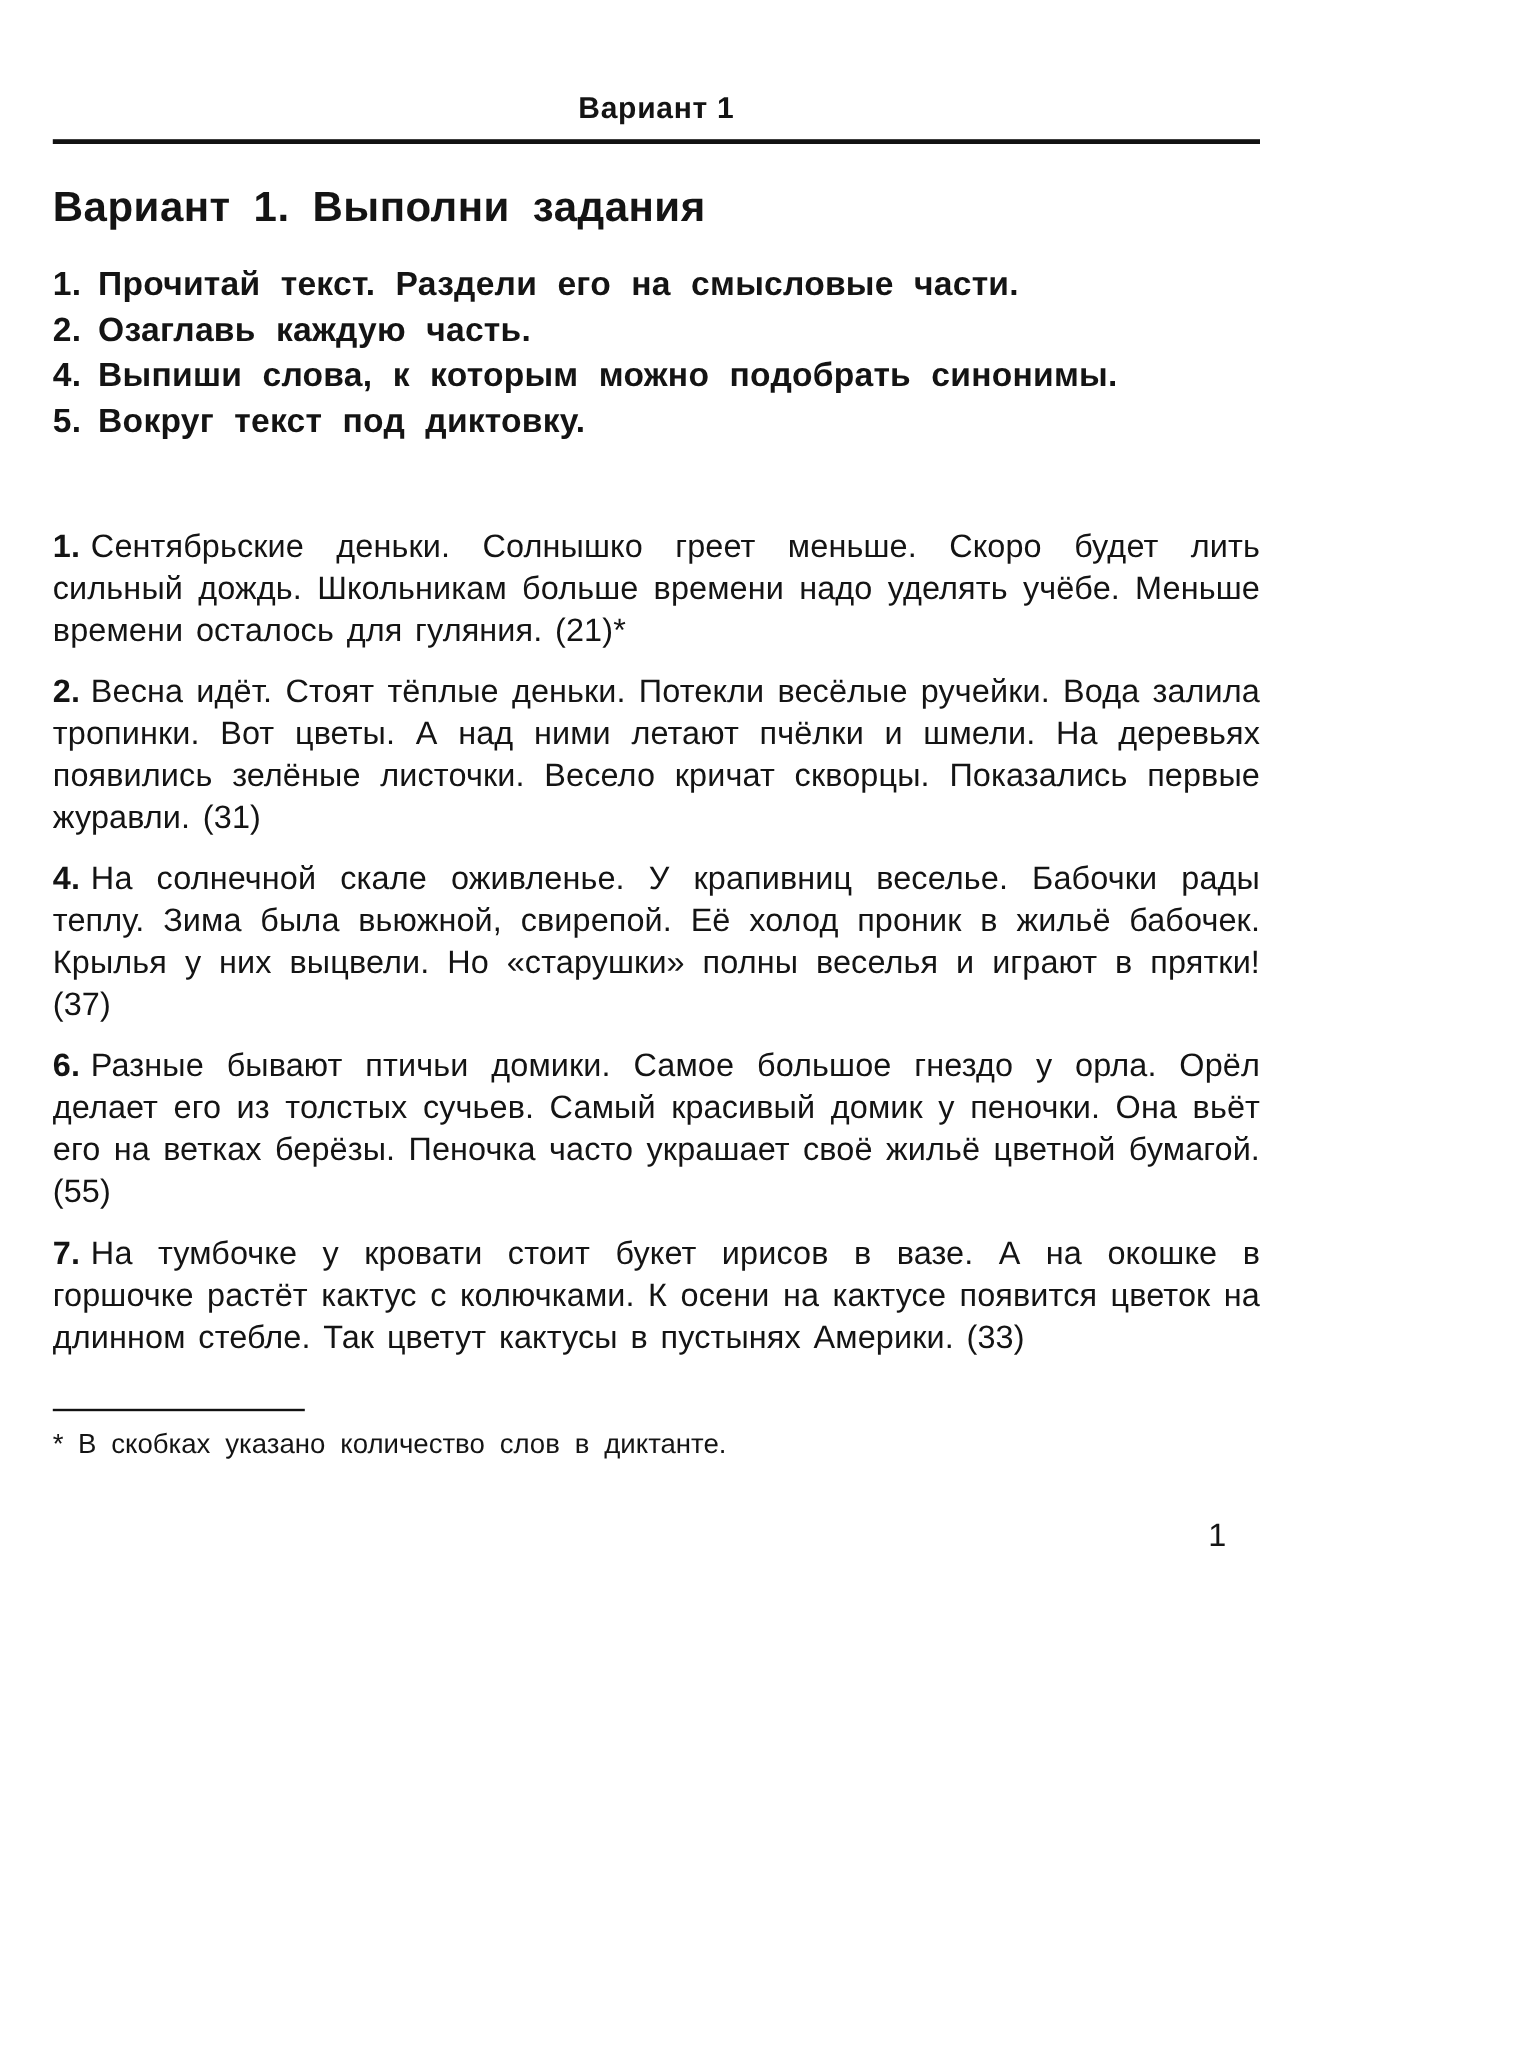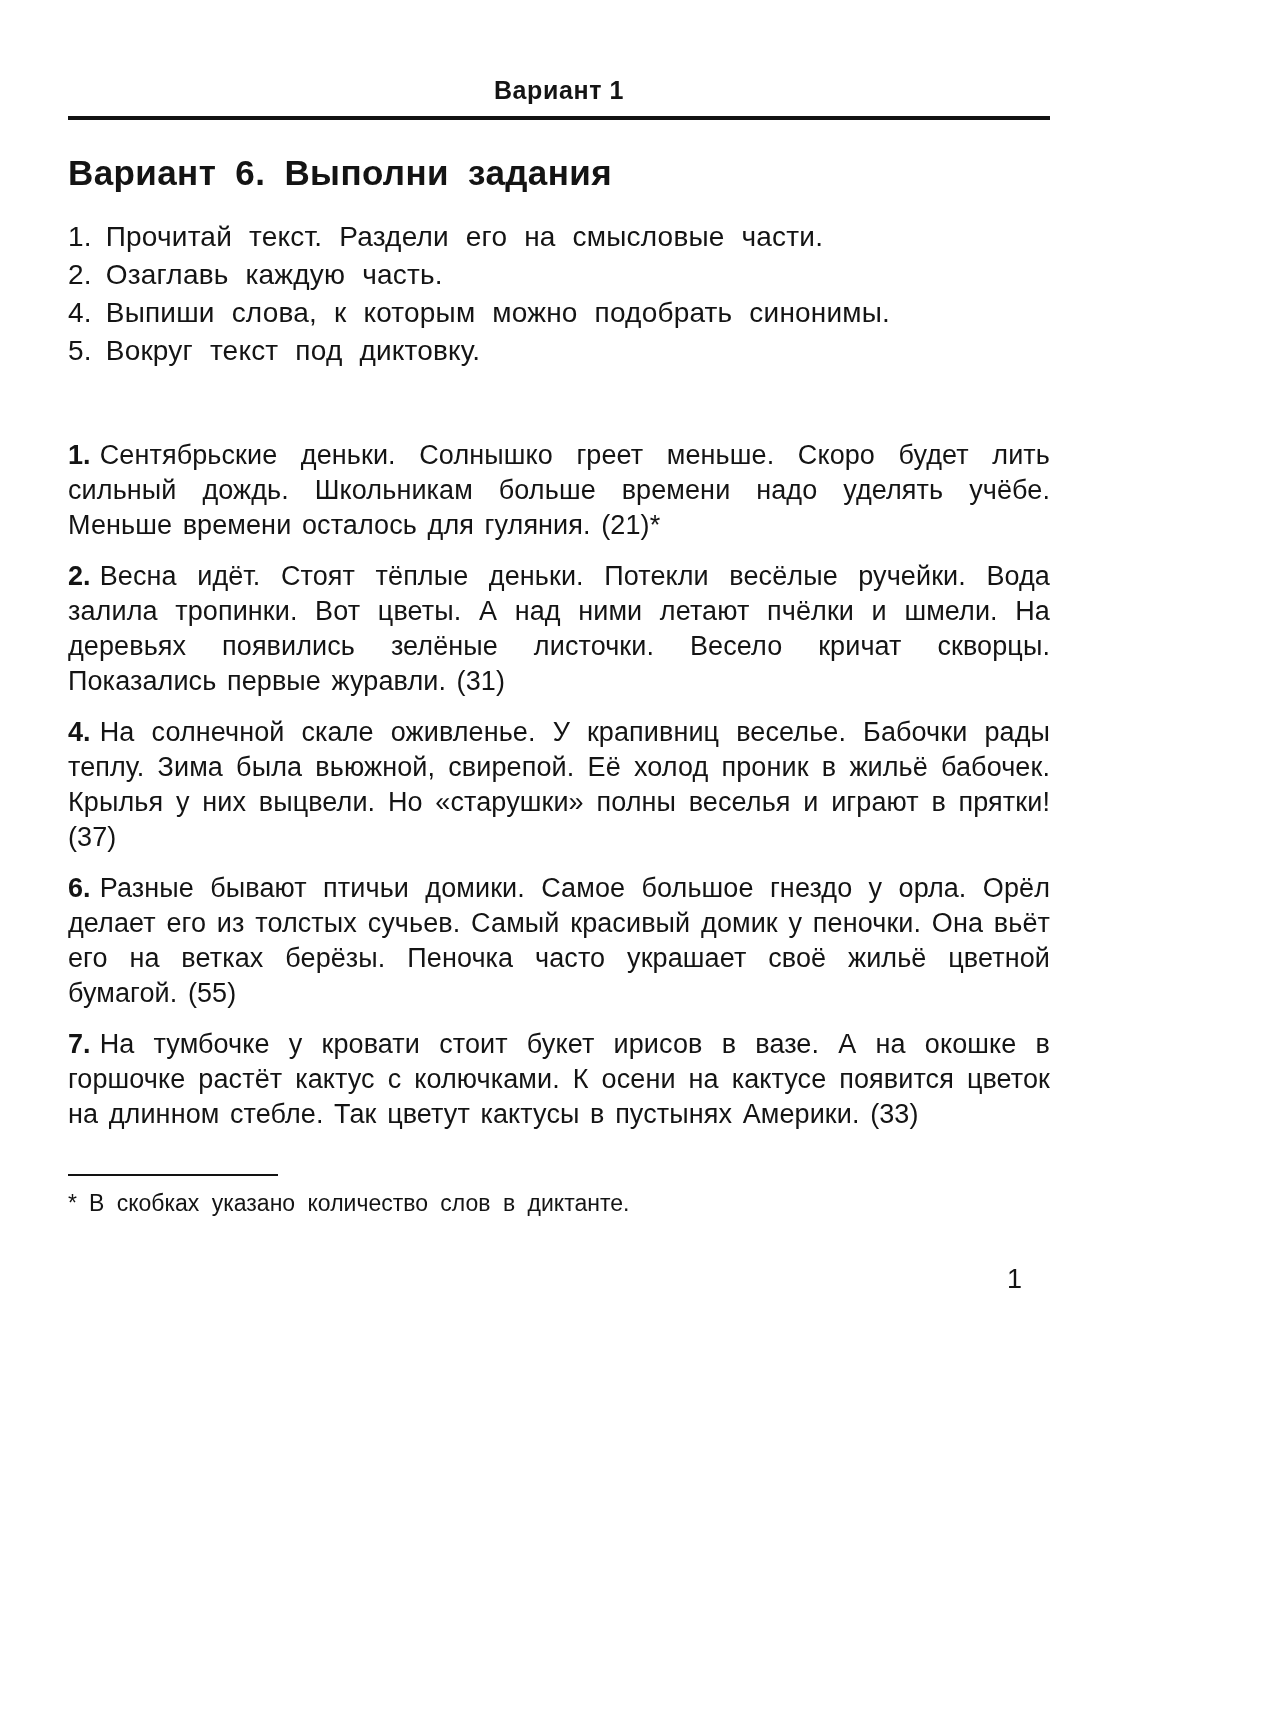--- a/index.html
+++ b/index.html
@@ -12,21 +12,21 @@
     height: 1713px;
     font-family: "Liberation Sans", "DejaVu Sans", sans-serif;
     color: #141414;
     -webkit-font-smoothing: antialiased;
   }
   .page {
     position: relative;
     width: 1270px;
     height: 1602px;
     box-sizing: border-box;
-    padding: 78px 220px 0 68px;
+    padding: 78px 220px 0 44px;
     background: #ffffff;
     overflow: hidden;
   }
   .running-header {
     text-align: center;
     font-size: 25px;
     font-weight: 700;
     letter-spacing: 0.6px;
     line-height: 1;
   }
@@ -42,21 +42,21 @@
     font-weight: 700;
     letter-spacing: 0.4px;
     word-spacing: 9px;
     line-height: 1.2;
   }
   .tasks {
     margin-top: 24px;
   }
   .task {
     font-size: 28px;
-    font-weight: 400;
+    font-weight: 700;
     line-height: 38px;
     word-spacing: 9px;
     letter-spacing: 0.2px;
   }
   .task .num {
     display: inline-block;
     margin-right: 14px;
   }
   .texts {
     margin-top: 68px;
@@ -101,21 +101,21 @@
 <body>
 
 <div class="page">
 
   <div class="running-header">
     <span>Вариант 1</span>
   </div>
 
   <div class="header-rule"></div>
 
-  <h1 class="title">Вариант 6. Выполни задания</h1>
+  <h1 class="title">Вариант 1. Выполни задания</h1>
 
   <div class="tasks">
     <div class="task">
       <span class="num">1.</span><span>Прочитай текст. Раздели его на смысловые части.</span>
     </div>
     <div class="task">
       <span class="num">2.</span><span>Озаглавь каждую часть.</span>
     </div>
     <div class="task">
       <span class="num">4.</span><span>Выпиши слова, к которым можно подобрать синонимы.</span>

